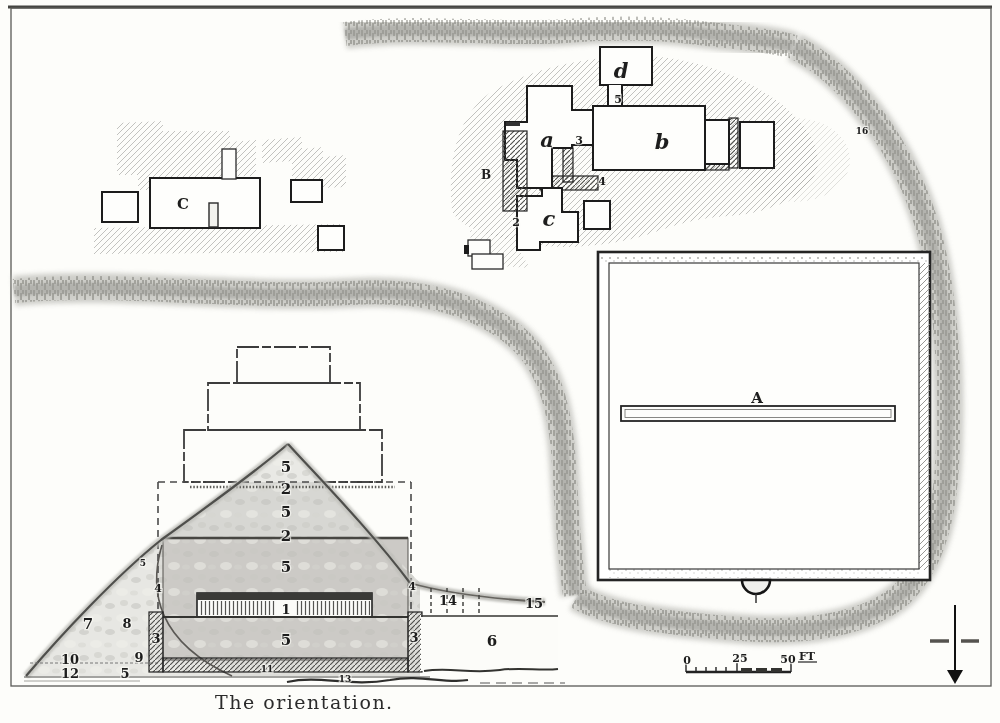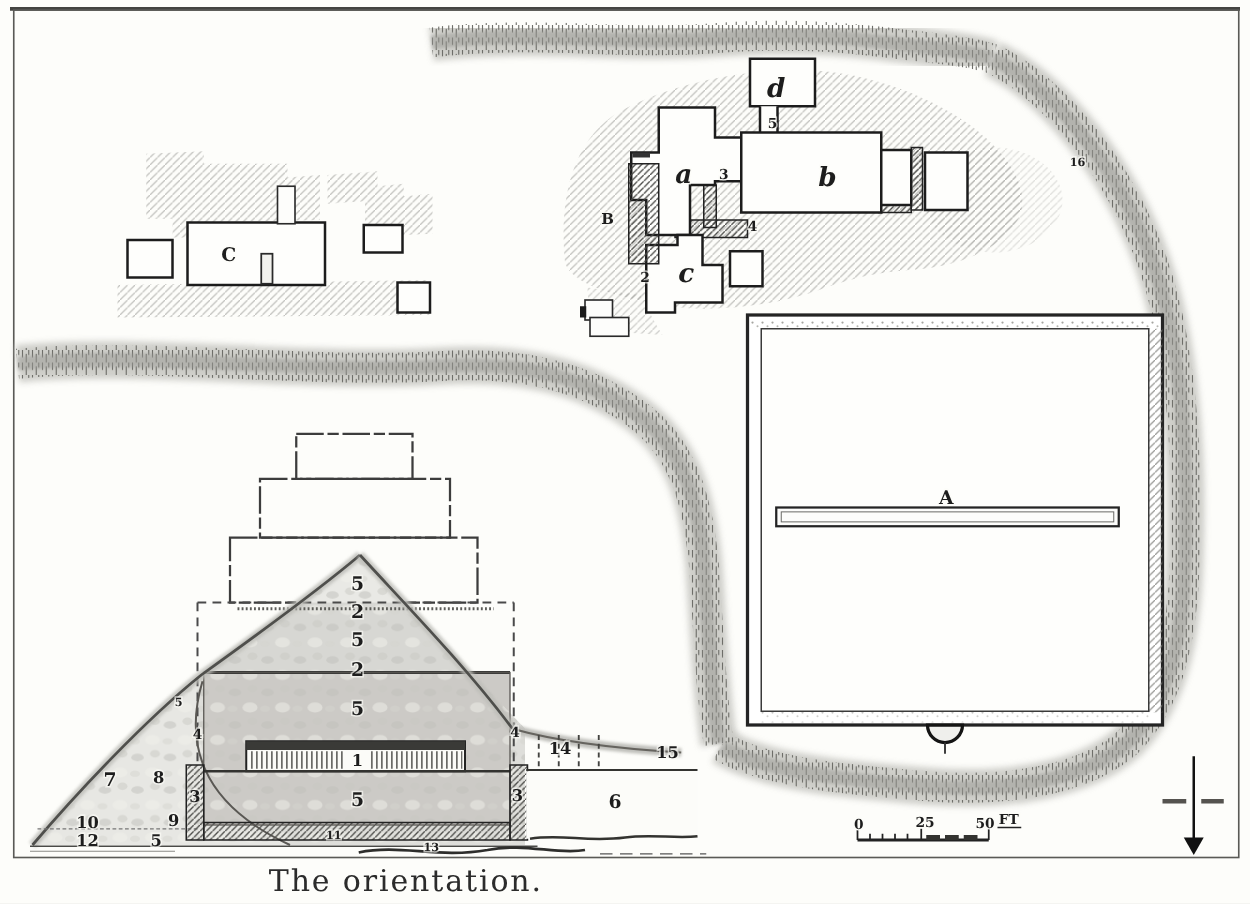--- a/index.html
+++ b/index.html
@@ -22,21 +22,21 @@
       paint-order:stroke;stroke:rgba(252,252,248,.65);stroke-width:2.5px;}
   .lbl-letter{font-size:15px;font-weight:700;}
   .lbl-letter-sm{font-size:12px;font-weight:700;}
   .lbl-letter-italic{font-size:21px;font-weight:700;font-style:italic;}
   .lbl-num-lg{font-size:15px;font-weight:700;}
   .lbl-num{font-size:13px;font-weight:700;}
   .lbl-num-sm{font-size:11px;font-weight:700;}
   .lbl-num-xs{font-size:9px;font-weight:700;}
   .lbl-scale{font-size:11px;font-weight:700;}
   #figure-caption{position:absolute;left:215px;top:691px;width:300px;
-      font-size:24px;letter-spacing:1.5px;color:#2b2b2b;}
+      font-size:19px;letter-spacing:1.5px;color:#2b2b2b;}
 </style>
 </head>
 <body>
 
 <div id="stage">
 <svg id="plan-svg" width="1000" height="723" viewBox="0 0 1000 723">
   <defs>
     <filter id="blur1" x="-30%" y="-30%" width="160%" height="160%">
           <feGaussianBlur stdDeviation="1.3"></feGaussianBlur>
         </filter>

